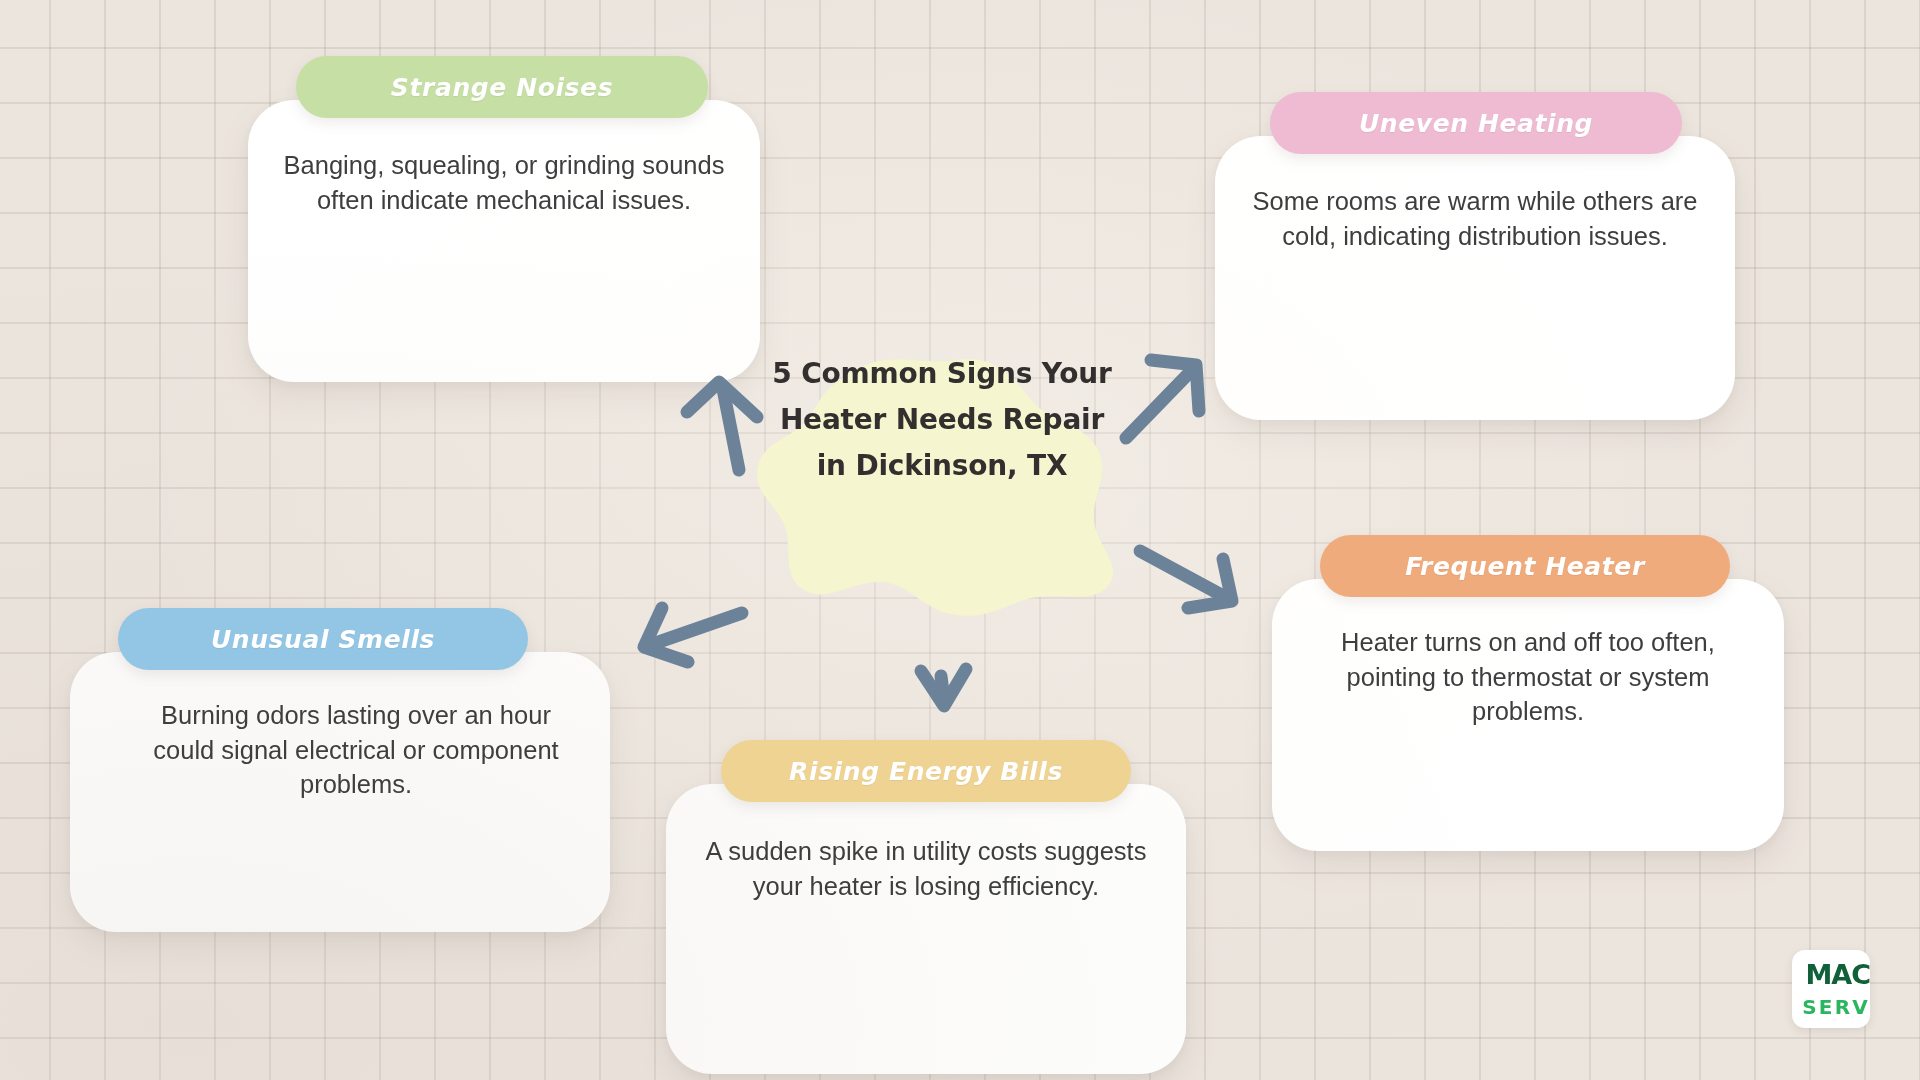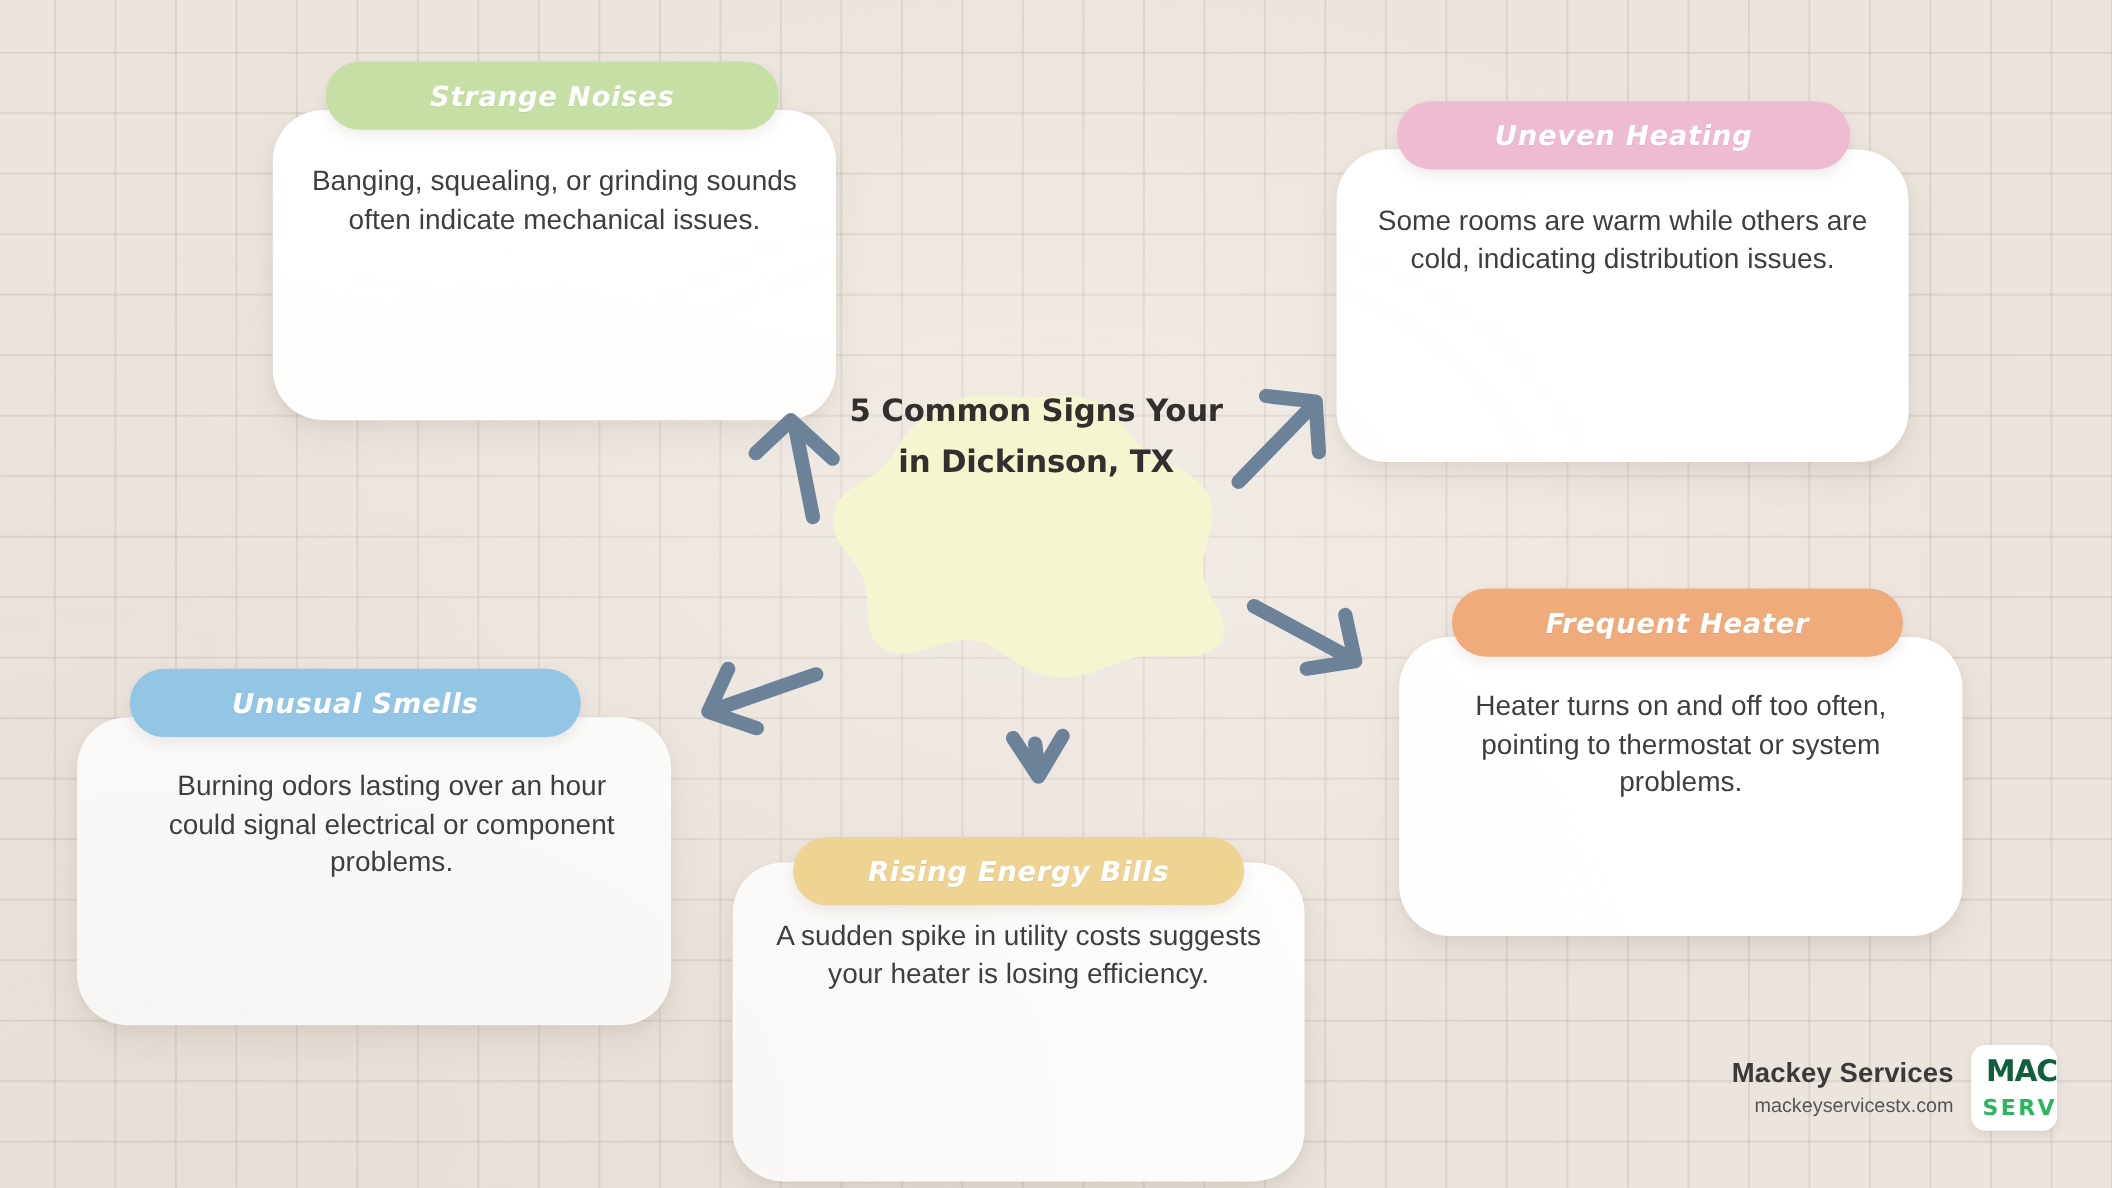--- a/index.html
+++ b/index.html
@@ -98,21 +98,21 @@
   #card-frequent-cycling .card-chip { left: 48px; width: 410px; }
   #card-frequent-cycling .card-text { padding-top: 46px; }
 
   #card-unusual-smells { left: 70px; top: 608px; width: 508px; }
   #card-unusual-smells .card-body { height: 280px; padding-left: 32px; }
   #card-unusual-smells .card-chip { left: 48px; width: 410px; }
   #card-unusual-smells .card-text { padding-top: 46px; }
 
   #card-rising-energy-bills { left: 666px; top: 740px; width: 520px; }
   #card-rising-energy-bills .card-body { height: 290px; }
-  #card-rising-energy-bills .card-chip { left: 55px; width: 410px; margin-top: 21px; }
+  #card-rising-energy-bills .card-chip { left: 55px; width: 410px; }
   #card-rising-energy-bills .card-text { padding-top: 50px; }
 
   
   #center-blob {
     position: absolute;
     left: 752px;
     top: 352px;
     width: 380px;
     height: 268px;
     z-index: 4;
@@ -295,29 +295,26 @@
       <path d="M96,22 C134,-4 170,14 205,8 C243,2 262,26 279,48
                C296,70 330,70 345,96 C360,122 338,146 342,170
                C346,196 372,214 356,234 C340,254 300,238 272,248
                C243,258 228,268 198,262 C170,256 158,232 130,230
                C100,228 76,252 52,238 C28,224 42,194 32,172
                C22,150 0,140 6,114 C12,88 44,86 58,64
                C72,42 70,40 96,22 Z" fill="#f5f5cf"></path>
     </svg>
     <div id="center-title">
       <div class="center-line">5 Common Signs Your</div>
+      <div class="center-line">Heater Needs Repair</div>
       <div class="center-line">in Dickinson, TX</div>
     </div>
   </div>
 
   <div id="branding">
-    <div id="brand-text">
-      <div id="brand-name">Mackey Services</div>
-      <div id="brand-url">mackeyservicestx.com</div>
-    </div>
     <div id="brand-logo">
       <div id="logo-mac">MAC</div>
       <div id="logo-serv">SERV</div>
     </div>
   </div>
 
   <div id="paper-overlay"></div>
 </div>
 
 </body></html>

